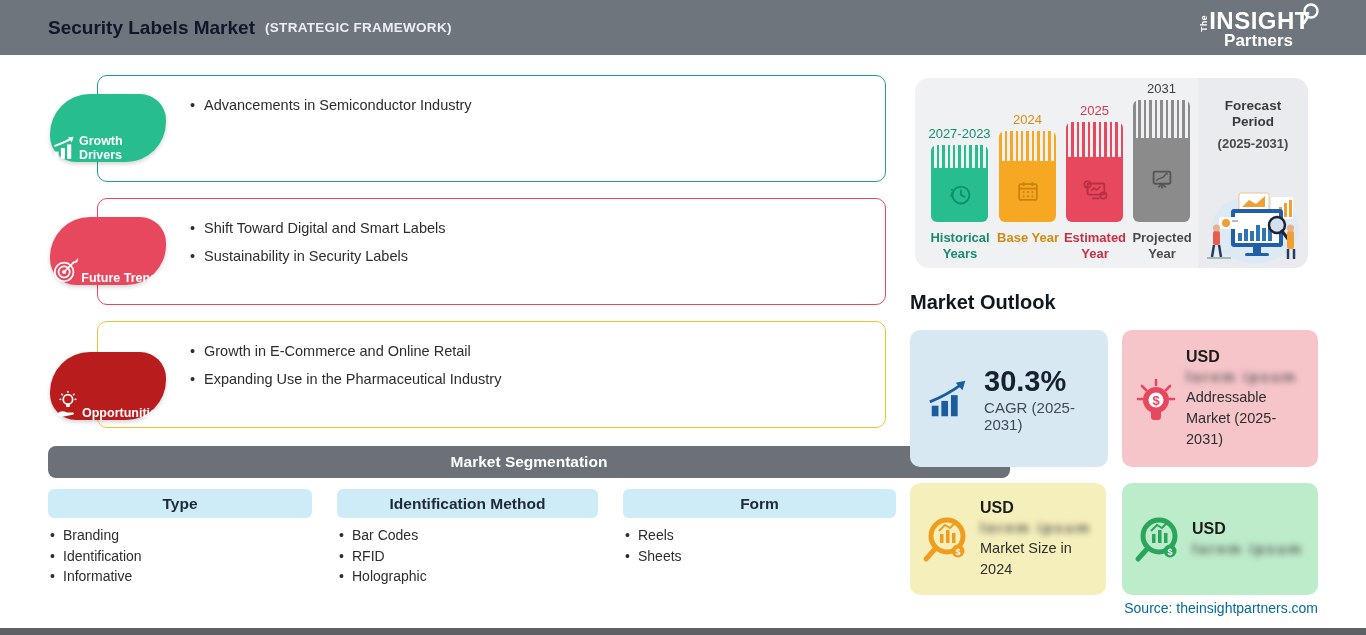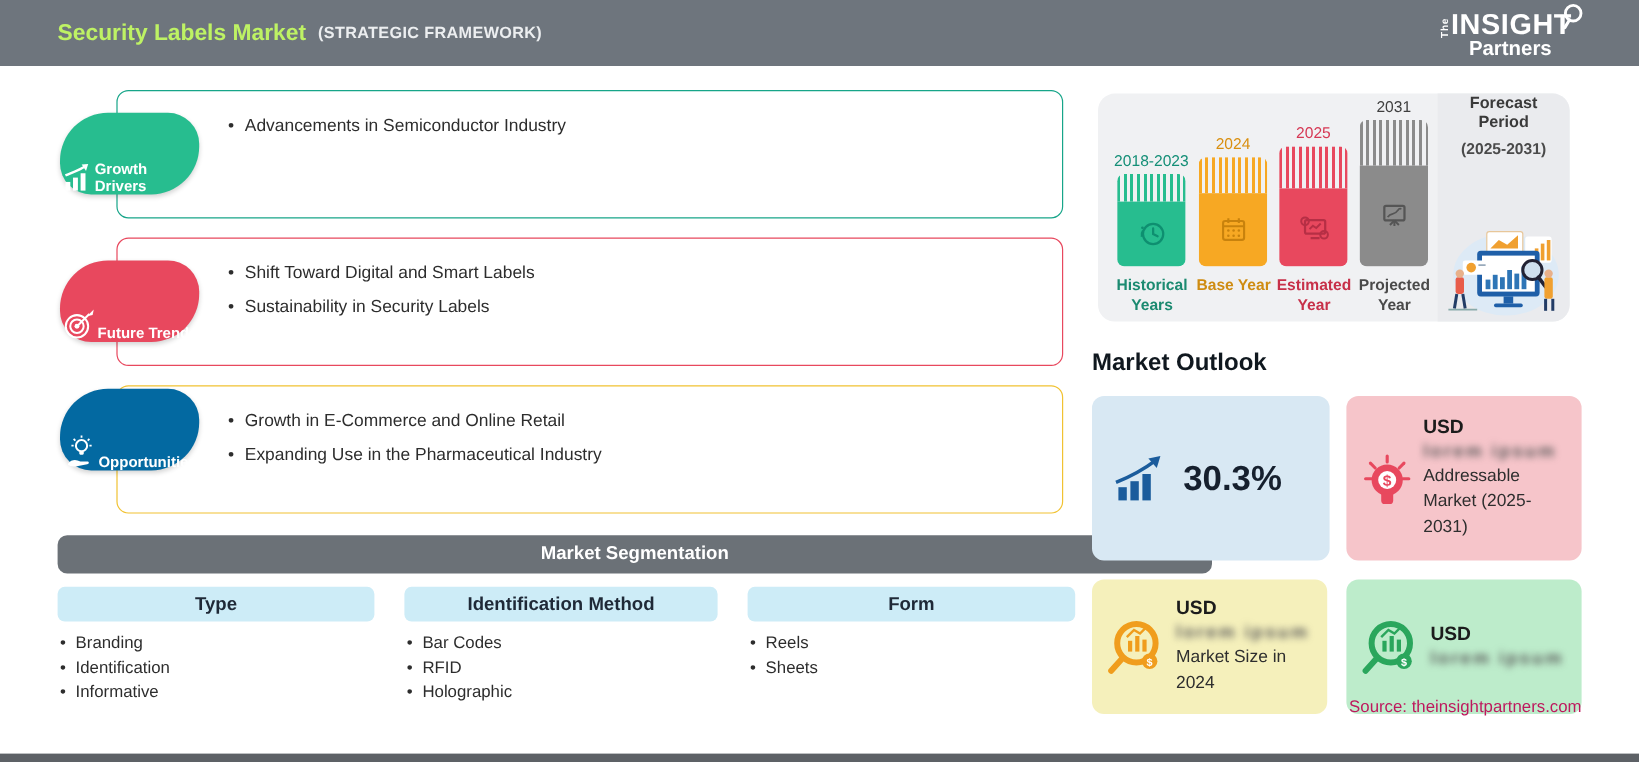--- a/index.html
+++ b/index.html
@@ -5,21 +5,21 @@
   * { margin:0; padding:0; box-sizing:border-box; }
   html,body { width:1366px; height:635px; }
   body {
     font-family:"Liberation Sans", sans-serif;
     background:#ffffff; position:relative; overflow:hidden;
     color:#2d2d2d;
   }
   
   .header { position:absolute; top:0; left:0; width:1366px; height:55px;
     background:#6e757d; display:flex; align-items:center; }
-  .header-title { margin-left:48px; color:#bef264; font-size:19px; font-weight:bold; }
+  .header-title { margin-left:48px; color:#0f172a; font-size:19px; font-weight:bold; }
   .header-subtitle { margin-left:10px; color:#eceef0; font-size:13.5px; font-weight:600; letter-spacing:.3px; }
   .logo { position:absolute; right:56px; top:9px; color:#fff; }
   .logo-row { display:flex; align-items:flex-start; position:relative; }
   .logo-the { font-size:8.5px; font-weight:bold; writing-mode:vertical-rl; transform:rotate(180deg); letter-spacing:.5px; margin-top:6px; }
   .logo-insight { font-size:24px; font-weight:bold; letter-spacing:.5px; line-height:24px; }
   .logo-mag { position:absolute; right:-12px; top:-6px; }
   .logo-partners { text-align:center; font-size:17px; font-weight:bold; margin-top:-2px; margin-right:-8px; }
   
   .sec-box { position:absolute; left:97px; width:789px; height:107px; background:#fff;
     border-radius:10px; border:1.5px solid; }
@@ -27,40 +27,40 @@
   .sec-box--1 { top:198px; border-color:#e8485e; }
   .sec-box--2 { top:321px; border-color:#f1c232; }
   .sec-list { list-style:none; margin:16px 0 0 92px; }
   .sec-list li { font-size:14.5px; color:#2d2d2d; line-height:27.5px; position:relative; padding-left:14px; }
   .sec-list li::before { content:"•"; position:absolute; left:0; top:0; color:#2d2d2d; }
   .badge { position:absolute; left:50px; width:116px; height:68px; z-index:2;
     display:flex; flex-direction:row; align-items:flex-end; justify-content:center;
     box-shadow:0 2px 4px rgba(0,0,0,.18); border-radius:40px 26px 40px 26px; }
   .badge--0 { top:94px;  background:#27bd8f; }
   .badge--1 { top:217px; background:#e8485e; }
-  .badge--2 { top:324px; background:#0369a1; }
+  .badge--2 { top:352px; background:#b91c1c; }
   .badge-label { color:#fff; font-size:12.5px; font-weight:bold; margin-top:2px; }
   
   .seg-bar { position:absolute; left:48px; top:446px; width:962px; height:32px;
     background:#6b7177; border-radius:8px; display:flex; align-items:center; justify-content:center; }
   .seg-bar-title { color:#fff; font-size:15.5px; font-weight:bold; }
   .seg-col-header { position:absolute; top:489px; height:29px; background:#cdecf7; border-radius:6px;
     display:flex; align-items:center; justify-content:center; font-size:15.5px; font-weight:bold; color:#1f2937; }
   .seg-col-header--0 { left:48px;  width:264px; }
   .seg-col-header--1 { left:337px; width:261px; }
   .seg-col-header--2 { left:623px; width:273px; }
   .seg-list { position:absolute; top:525px; list-style:none; }
   .seg-list--0 { left:50px; } .seg-list--1 { left:339px; } .seg-list--2 { left:625px; }
   .seg-list li { font-size:14px; color:#2d2d2d; line-height:20.5px; position:relative; padding-left:13px; }
   .seg-list li::before { content:"•"; position:absolute; left:0; }
   
   .timeline { position:absolute; left:915px; top:78px; width:393px; height:190px;
     background:#f0f1f3; border-radius:14px; }
   .forecast { position:absolute; right:0; top:0; width:110px; height:190px;
-    background:#eaebee; border-radius:0 14px 14px 0; text-align:center; }
+    background:#eaebee; border-radius:0 14px 14px 0; text-align:center; padding-top:20px; }
   .forecast-title { font-size:13.5px; font-weight:bold; color:#3a3a3a; width:72px; margin:0 auto; line-height:16px; }
   .forecast-range { font-size:13px; font-weight:600; color:#4a4a4a; margin-top:6px; }
   .forecast-illo { position:absolute; bottom:3px; left:3px; }
   .tbar { position:absolute; bottom:46px; width:57px; display:flex; flex-direction:column; align-items:center; }
   .tbar--0 { left:16px; }  .tbar--1 { left:84px; } .tbar--2 { left:151px; } .tbar--3 { left:218px; }
   .tbar-year { font-size:13px; font-weight:normal; margin-bottom:4px; white-space:nowrap; }
   .tbar--0 .tbar-year { color:#148f77; } .tbar--1 .tbar-year { color:#d98f0f; }
   .tbar--2 .tbar-year { color:#d63854; } .tbar--3 .tbar-year { color:#3f3f3f; }
   .bar { width:57px; border-radius:6px; overflow:hidden; display:flex; flex-direction:column; }
   .bar-striped { width:100%; }
@@ -83,21 +83,21 @@
   .cagr-label { font-size:15px; color:#3d4a57; margin-top:2px; }
   .card--pink  { left:1122px; top:330px; width:196px; height:137px; background:#f6c5ca; }
   .card--yellow{ left:910px;  top:483px; width:196px; height:112px; background:#f5f0bb; }
   .card--green { left:1122px; top:483px; width:196px; height:112px; background:#bdeccb; }
   .card-inner { display:flex; align-items:center; height:100%; padding:10px 8px 10px 10px; gap:8px; }
   .card-text { flex:1; }
   .card-currency { font-size:16px; font-weight:bold; color:#1c1c1c; }
   .card-redacted { display:inline-block; filter:blur(3px); font-size:15px; font-weight:bold;
     color:#5a5a5a; letter-spacing:2px; margin:2px 0; white-space:nowrap; }
   .card-label { font-size:14.5px; color:#2e2e2e; line-height:21px; }
-  .source { position:absolute; top:580px; right:48px; font-size:14px; color:#be185d; }
+  .source { position:absolute; top:600px; right:48px; font-size:14px; color:#0369a1; }
   .bottom-strip { position:absolute; bottom:0; left:0; width:1366px; height:7px; background:#5d6166; }
 </style>
 </head>
 <body>
 
 <div class="header">
   <span class="header-title">Security Labels Market</span>
   <span class="header-subtitle">(STRATEGIC FRAMEWORK)</span>
   <div class="logo">
     <div class="logo-row">
@@ -183,21 +183,21 @@
   <li>RFID</li>
   <li>Holographic</li>
 </ul>
 <ul class="seg-list seg-list--2">
   <li>Reels</li>
   <li>Sheets</li>
 </ul>
 
 <div class="timeline">
   <div class="tbar tbar--0">
-    <div class="tbar-year">2018-2023</div>
+    <div class="tbar-year">2027-2023</div>
     <div class="bar">
         <div class="bar-striped"></div>
       <div class="bar-solid">
         <svg width="30" height="30" viewBox="0 0 32 32">
           <circle cx="17" cy="16" r="9" fill="none" stroke="#0e8f70" stroke-width="2"></circle>
           <path d="M17 11 L17 16 L21 18" fill="none" stroke="#0e8f70" stroke-width="2" stroke-linecap="round"></path>
           <path d="M8 13 C7 14.5 6.5 16.5 7 18.5" fill="none" stroke="#0e8f70" stroke-width="2"></path>
           <circle cx="7.5" cy="10.5" r="1.2" fill="#0e8f70"></circle>
         </svg>
       </div>
@@ -303,20 +303,21 @@
 <div class="card card--cagr">
   <svg width="48" height="46" viewBox="0 0 48 46">
     <rect x="6" y="30" width="7" height="11" fill="#1b5c9c"></rect>
     <rect x="16" y="25" width="7" height="16" fill="#1b5c9c"></rect>
     <rect x="26" y="19" width="7" height="22" fill="#1b5c9c"></rect>
     <path d="M4 26 C14 22 26 16 38 7" fill="none" stroke="#1b5c9c" stroke-width="3"></path>
     <path d="M31 6 L41 4 L38 14 Z" fill="#1b5c9c"></path>
   </svg>
   <div>
     <div class="cagr-value">30.3%</div>
+    <div class="cagr-label">CAGR (2025-2031)</div>
   </div>
 </div>
 
 <div class="card card--pink">
   <div class="card-inner">
     <svg width="46" height="58" viewBox="0 0 46 58">
       <circle cx="24" cy="30" r="13" fill="#e8485e"></circle>
       <path d="M19 41 h10 v6 a3 3 0 0 1 -3 3 h-4 a3 3 0 0 1 -3 -3 Z" fill="#e8485e"></path>
       <line x1="24" y1="10" x2="24" y2="15" stroke="#e8485e" stroke-width="2.6" stroke-linecap="round"></line>
       <line x1="10" y1="16" x2="14" y2="20" stroke="#e8485e" stroke-width="2.6" stroke-linecap="round"></line>

